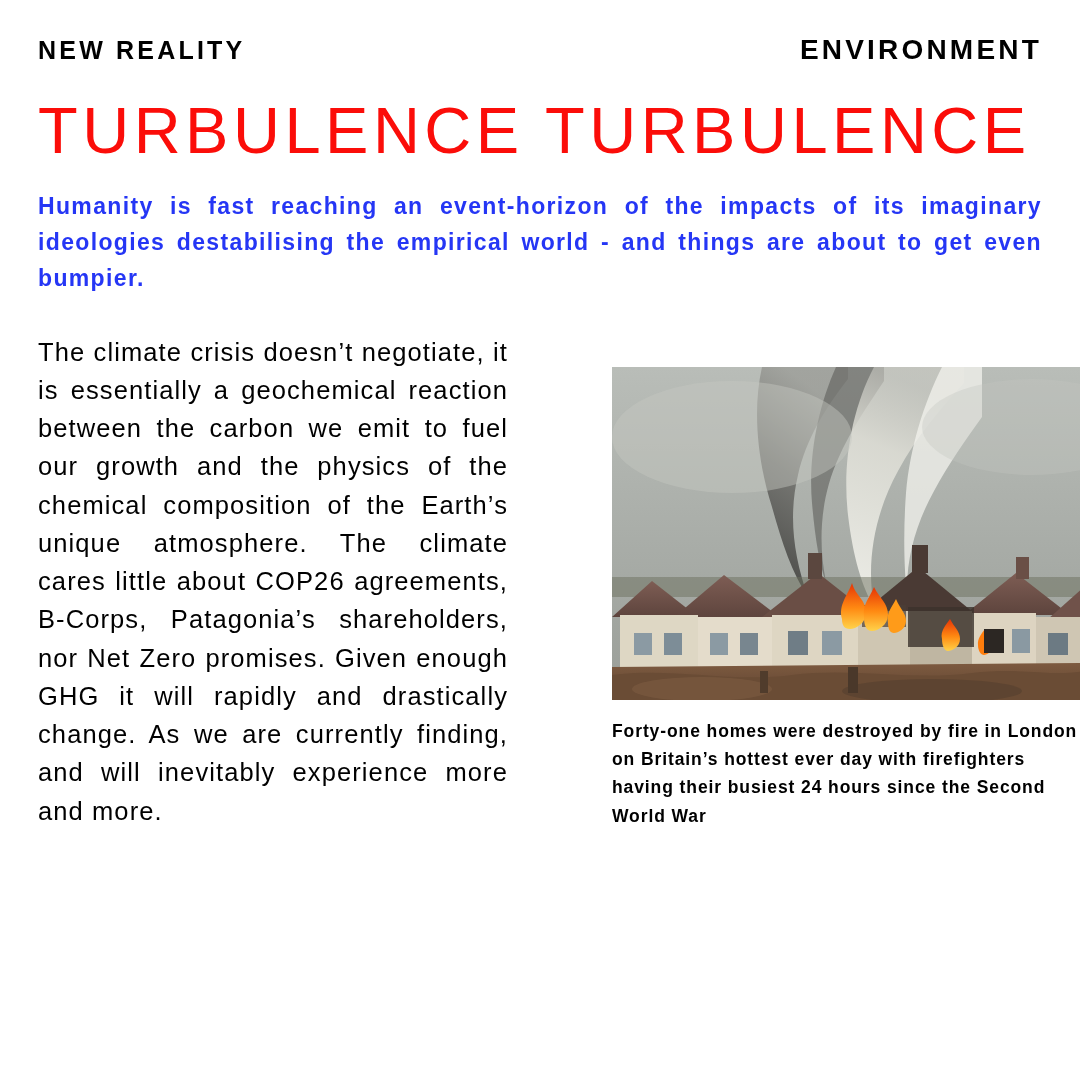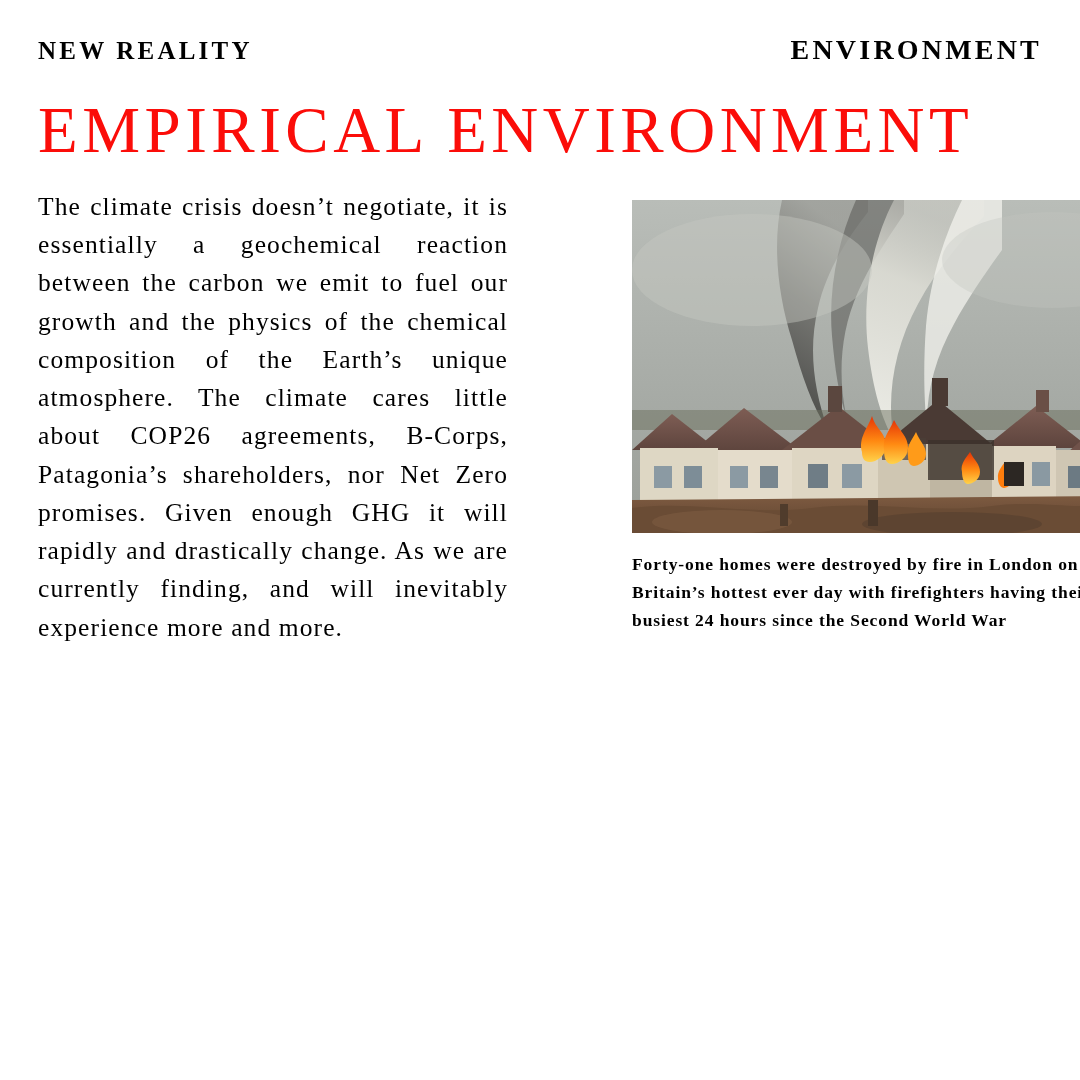--- a/index.html
+++ b/index.html
@@ -13,21 +13,20 @@
     font-family: "Liberation Sans", sans-serif;
     -webkit-font-smoothing: antialiased;
     overflow: hidden;
   }
   .page {
     position: relative;
     width: 1080px;
     height: 1080px;
     box-sizing: border-box;
     padding: 34px 38px 0 38px;
-    font-family: Liberation Serif, serif;
   }
 
   
   .topbar {
     display: flex;
     justify-content: space-between;
     align-items: baseline;
     margin-bottom: 34px;
   }
   .kicker {
@@ -65,22 +64,22 @@
     font-weight: bold;
     margin: 0 0 36px 0;
     max-width: 1010px;
     text-align: justify;
     text-align-last: left;
   }
 
   
   .columns {
     display: flex;
-    gap: 84px;
-    align-items: center;
+    gap: 64px;
+    align-items: flex-end;
   }
   .col-left {
     width: 470px;
     flex: 0 0 470px;
   }
   .body-text {
     font-size: 25.5px;
     line-height: 1.50;
     letter-spacing: 1.1px;
     color: #000000;
@@ -119,22 +118,23 @@
 </head>
 <body>
 
 <div class="page">
 
   <div class="topbar">
     <div class="kicker">NEW REALITY</div>
     <div class="section-tag">ENVIRONMENT</div>
   </div>
 
-  <h1 class="headline">EMPIRICAL ENVIRONMENT</h1>
-
+  <h1 class="headline">TURBULENCE TURBULENCE</h1>
+
+  <p class="standfirst">Humanity is fast reaching an event-horizon of the impacts of its imaginary ideologies destabilising the empirical world - and things are about to get even bumpier.</p>
 
   <div class="columns">
 
     <div class="col-left">
       <p class="body-text">The climate crisis doesn’t negotiate, it is essentially a geochemical reaction between the carbon we emit to fuel our growth and the physics of the chemical composition of the Earth’s unique atmosphere. The climate cares little about COP26 agreements, B-Corps, Patagonia’s shareholders, nor Net Zero promises. Given enough GHG it will rapidly and drastically change. As we are currently finding, and will inevitably experience more and more.</p>
     </div>
 
     <div class="col-right">
       <div class="photo">
         <svg viewBox="0 0 472 333" preserveAspectRatio="none" aria-hidden="true">

